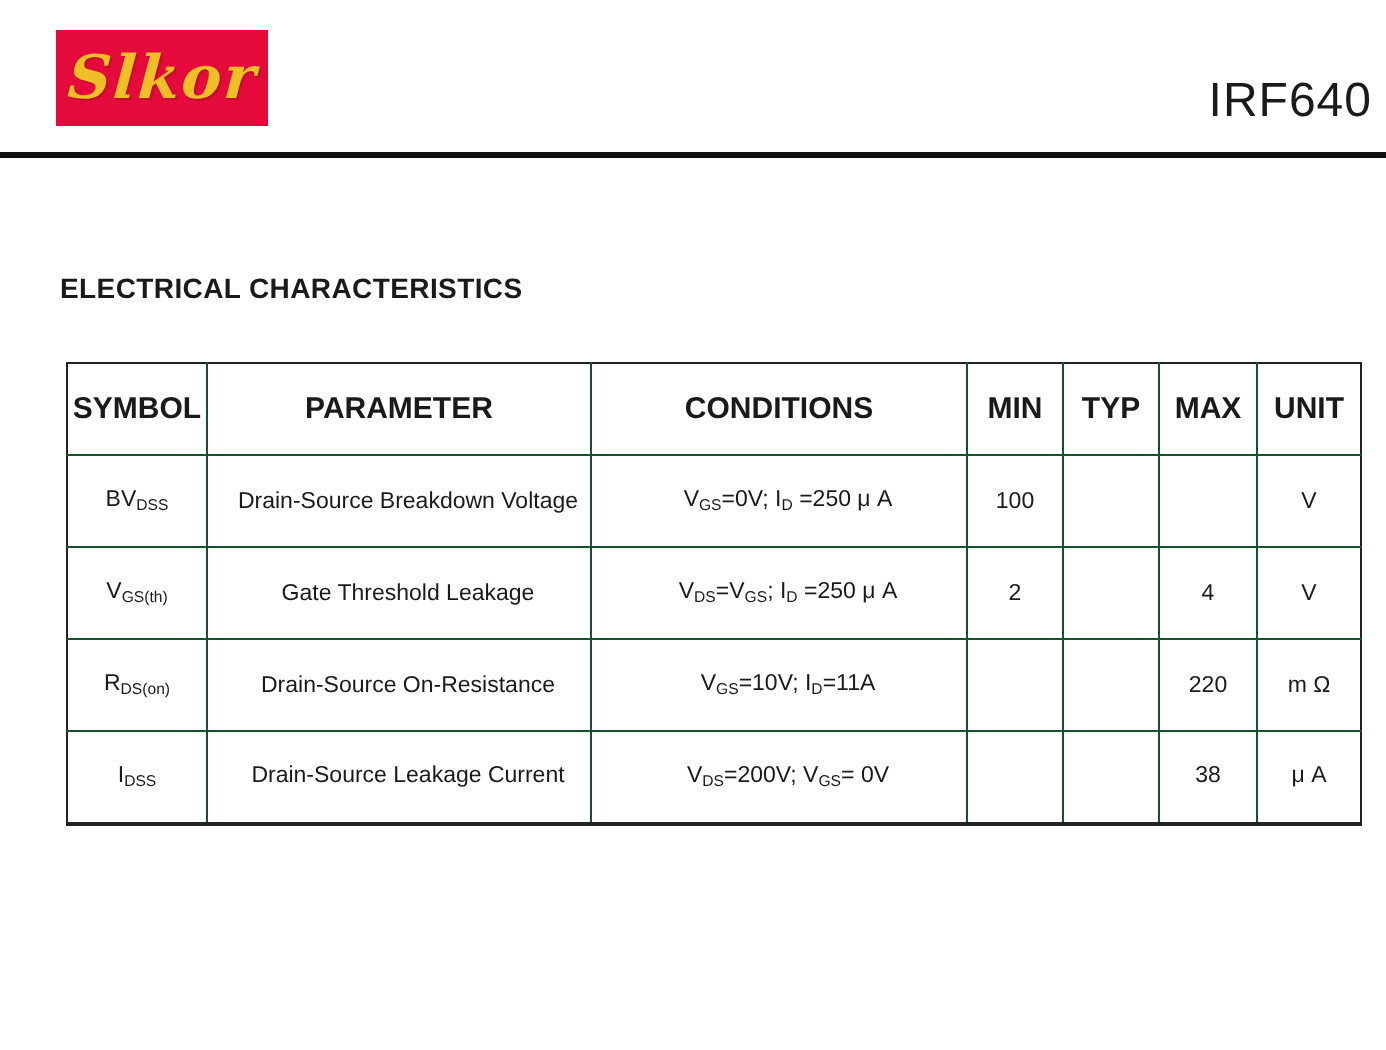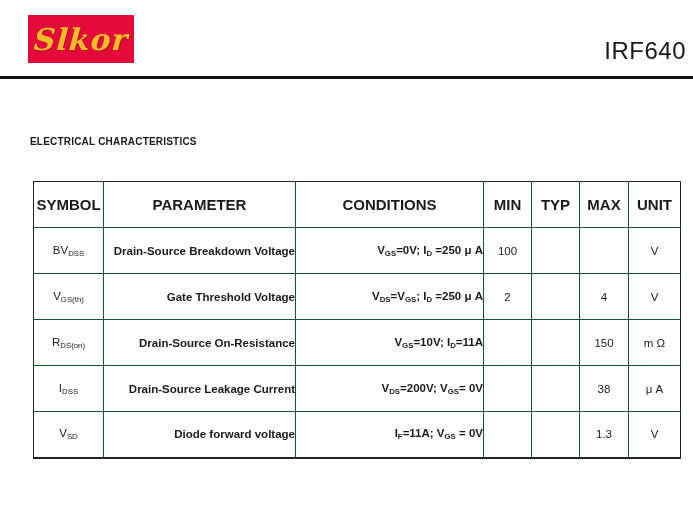--- a/index.html
+++ b/index.html
@@ -49,21 +49,21 @@
     left: 0;
     top: 76px;
     width: 693px;
     height: 3px;
     background: #111111;
   }
   .section-title {
     position: absolute;
     left: 30px;
     top: 136px;
-    font-size: 10px;
+    font-size: 14px;
     font-weight: bold;
     letter-spacing: 0.2px;
   }
   .section-subtitle {
     position: absolute;
     left: 30px;
     top: 161px;
     font-size: 11.5px;
     font-weight: bold;
   }
@@ -88,23 +88,22 @@
     vertical-align: middle;
     overflow: hidden;
     white-space: nowrap;
   }
   table.spec th {
     font-size: 15px;
     font-weight: bold;
   }
   table.spec td.col-parameter,
   table.spec td.col-conditions {
-    text-align: right;
+    text-align: center;
     padding-left: 9px;
-    font-weight: bold;
   }
   table.spec tr > *:first-child { border-left: 1px solid #222; }
   table.spec tr > *:last-child { border-right: 1px solid #222; }
   table.spec thead th { border-top: 1px solid #222; }
   table.spec tbody tr:last-child td { border-bottom: 2px solid #222; }
 </style>
 </head>
 <body>
 
 <div class="page">
@@ -146,50 +145,41 @@
           <td class="col-symbol">BV<sub>DSS</sub></td>
           <td class="col-parameter">Drain-Source Breakdown Voltage</td>
           <td class="col-conditions">V<sub>GS</sub>=0V; I<sub>D</sub> =250 μ A</td>
           <td class="col-min">100</td>
           <td class="col-typ"></td>
           <td class="col-max"></td>
           <td class="col-unit">V</td>
         </tr>
         <tr>
           <td class="col-symbol">V<sub>GS(th)</sub></td>
-          <td class="col-parameter">Gate Threshold Voltage</td>
+          <td class="col-parameter">Gate Threshold Leakage</td>
           <td class="col-conditions">V<sub>DS</sub>=V<sub>GS</sub>; I<sub>D</sub> =250 μ A</td>
           <td class="col-min">2</td>
           <td class="col-typ"></td>
           <td class="col-max">4</td>
           <td class="col-unit">V</td>
         </tr>
         <tr>
           <td class="col-symbol">R<sub>DS(on)</sub></td>
           <td class="col-parameter">Drain-Source On-Resistance</td>
           <td class="col-conditions">V<sub>GS</sub>=10V; I<sub>D</sub>=11A</td>
           <td class="col-min"></td>
           <td class="col-typ"></td>
-          <td class="col-max">150</td>
+          <td class="col-max">220</td>
           <td class="col-unit">m Ω</td>
         </tr>
         <tr>
           <td class="col-symbol">I<sub>DSS</sub></td>
           <td class="col-parameter">Drain-Source Leakage Current</td>
           <td class="col-conditions">V<sub>DS</sub>=200V; V<sub>GS</sub>= 0V</td>
           <td class="col-min"></td>
           <td class="col-typ"></td>
           <td class="col-max">38</td>
           <td class="col-unit">μ A</td>
         </tr>
-        <tr>
-          <td class="col-symbol">V<sub>SD</sub></td>
-          <td class="col-parameter">Diode forward voltage</td>
-          <td class="col-conditions">I<sub>F</sub>=11A; V<sub>GS</sub> = 0V</td>
-          <td class="col-min"></td>
-          <td class="col-typ"></td>
-          <td class="col-max">1.3</td>
-          <td class="col-unit">V</td>
-        </tr>
       </tbody>
   </table>
 
 </div>
 
 </body></html>

